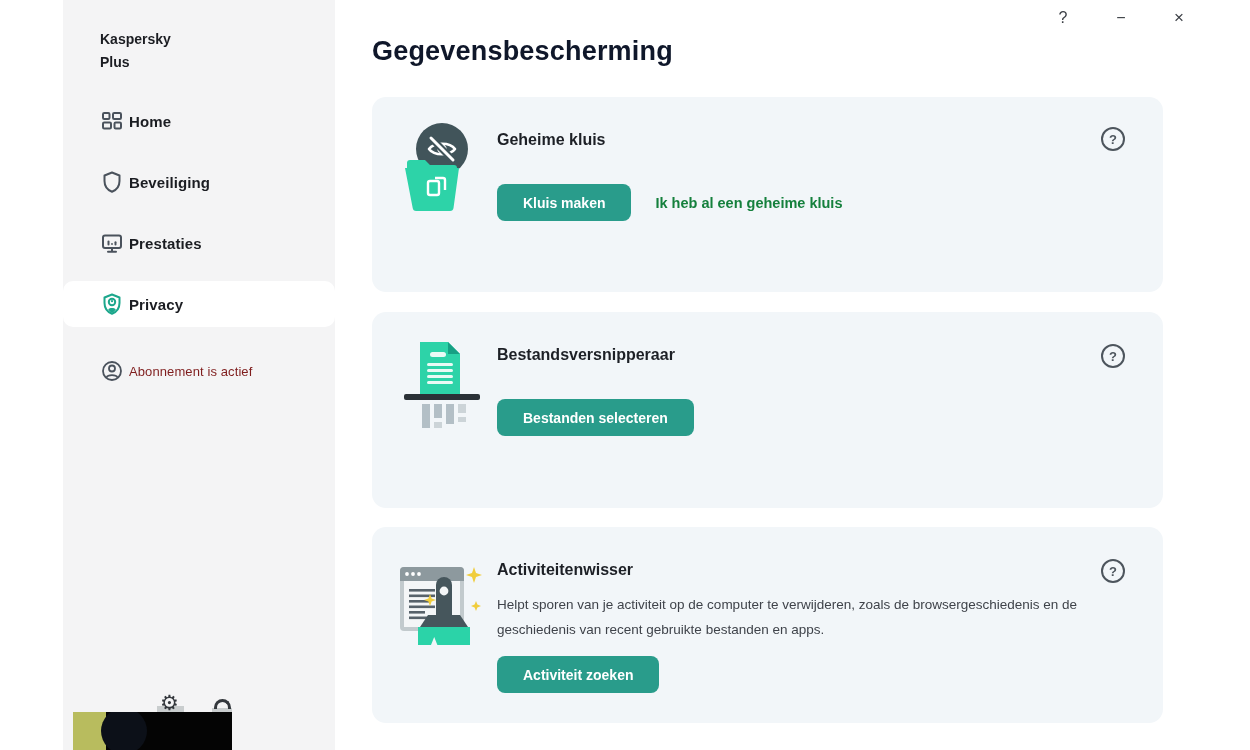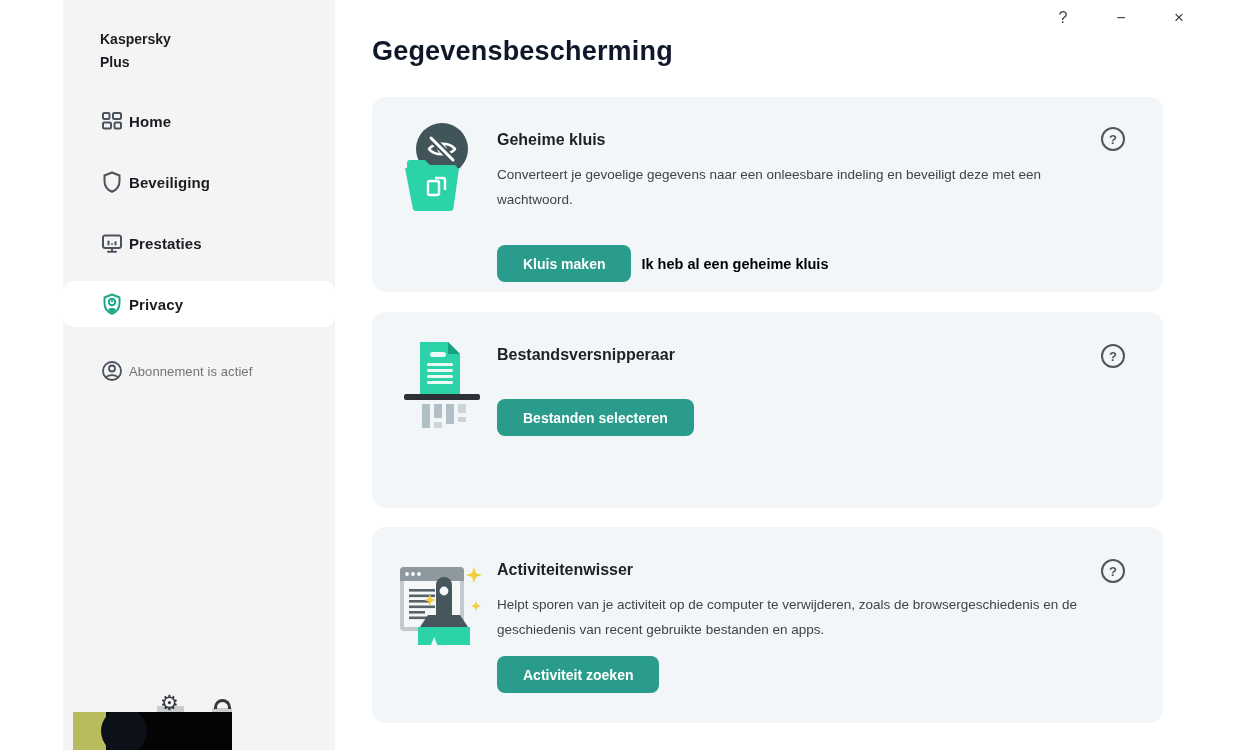--- a/index.html
+++ b/index.html
@@ -25,21 +25,21 @@
   .brand { padding:28px 0 0 37px; font-size:14px; font-weight:700; line-height:23px; color:#1b1d22; }
   .nav { margin-top:24px; }
   .nav-item {
     height:46px; display:flex; align-items:center; padding-left:37px; gap:5px;
     cursor:pointer; margin-bottom:15px;
   }
   .nav-item.active { background:#ffffff; border-radius:10px; }
   .nav-item .nav-icon { width:24px; height:24px; flex:0 0 24px; display:flex; align-items:center; }
   .nav-label { font-size:15px; font-weight:600; color:#1b1d22; letter-spacing:.1px; }
   .nav-item.subscription { margin-top:21px; }
-  .nav-item.subscription .nav-label { font-size:13px; font-weight:400; color:#737373; }
+  .nav-item.subscription .nav-label { font-size:13px; font-weight:400; color:#7f1d1d; }
 
   
   .main-title { position:absolute; left:372px; top:36px; font-size:27px; font-weight:700; color:#0f172a; letter-spacing:.2px; }
   .cards { position:absolute; left:372px; top:97px; width:791px; }
   .card {
     position:relative; background:#f2f6f9; border-radius:14px;
     padding:32px 60px 0 125px; margin-bottom:20px;
   }
   .card-1 { height:195px; }
   .card-2 { height:196px; margin-bottom:19px; }
@@ -49,21 +49,21 @@
   .card-title { font-size:16px; font-weight:700; color:#1d2026; line-height:22px; }
   .card-desc { font-size:13.5px; color:#3f434a; line-height:25px; margin-top:11px; max-width:648px; }
   .card-actions { display:flex; align-items:center; margin-top:33px; }
   .card-3 .card-actions { margin-top:14px; }
   .btn-primary {
     background:#299c8b; color:#ffffff; border:none; border-radius:8px;
     height:37px; padding:0 26px; font-size:14px; font-weight:700;
     font-family:"Liberation Sans","DejaVu Sans",sans-serif; cursor:pointer;
   }
   .link {
-    margin-left:10px; color:#000000; font-size:14.5px; font-weight:700;
+    margin-left:24px; color:#15803d; font-size:14.5px; font-weight:700;
     text-decoration:none; cursor:pointer;
   }
   .help-circle {
     position:absolute; right:38px; top:30px; width:24px; height:24px;
     border:2px solid #4d555d; border-radius:50%; display:flex; align-items:center;
     justify-content:center; cursor:pointer; background:transparent;
   }
   .card-2 .help-circle, .card-3 .help-circle { top:32px; }
   .help-circle span { font-size:13px; font-weight:700; color:#4d555d; line-height:1; }
 
@@ -177,21 +177,20 @@
         <circle cx="47" cy="32" r="3.4" stroke="#ffffff" stroke-width="2.6" fill="none"></circle>
         <line x1="36" y1="21" x2="58" y2="43" stroke="#41545a" stroke-width="7"></line>
         <line x1="36" y1="21" x2="58" y2="43" stroke="#ffffff" stroke-width="3" stroke-linecap="round"></line>
         <path d="M12 46 q0-3 3-3 h15 l5 5 h24 q3 0 3 3 v3 h-50 z" fill="#2dd3a8"></path>
         <path d="M10 51 H64 L58.5 91 q-0.4 3-3.4 3 h-34 q-3 0-3.4-3 Z" fill="#2dd3a8"></path>
         <path d="M40 61 h8 q2 0 2 2 v10" stroke="#ffffff" stroke-width="2.4" fill="none" stroke-linejoin="round"></path>
         <rect x="33" y="64" width="11" height="14" rx="2" fill="#2dd3a8" stroke="#ffffff" stroke-width="2.4"></rect>
       </svg>
     </span>
     <h2 class="card-title">Geheime kluis</h2>
-    <p class="card-desc">Converteert je gevoelige gegevens naar een onleesbare indeling en beveiligt deze met een wachtwoord.</p>
     <div class="card-actions">
       <button class="btn-primary">Kluis maken</button>
       <a class="link">Ik heb al een geheime kluis</a>
     </div>
     <div class="help-circle">
       <span>?</span>
     </div>
   </section>
 
   <section class="card card-2">

